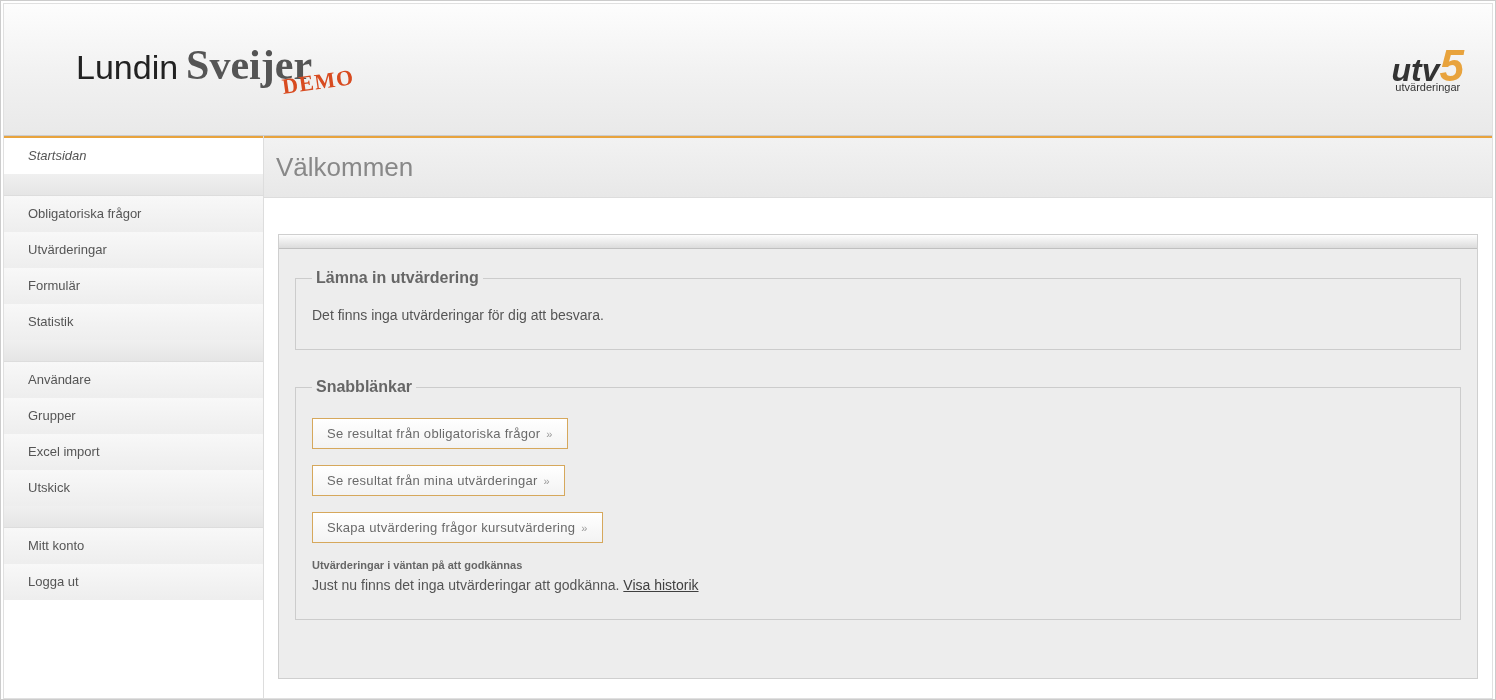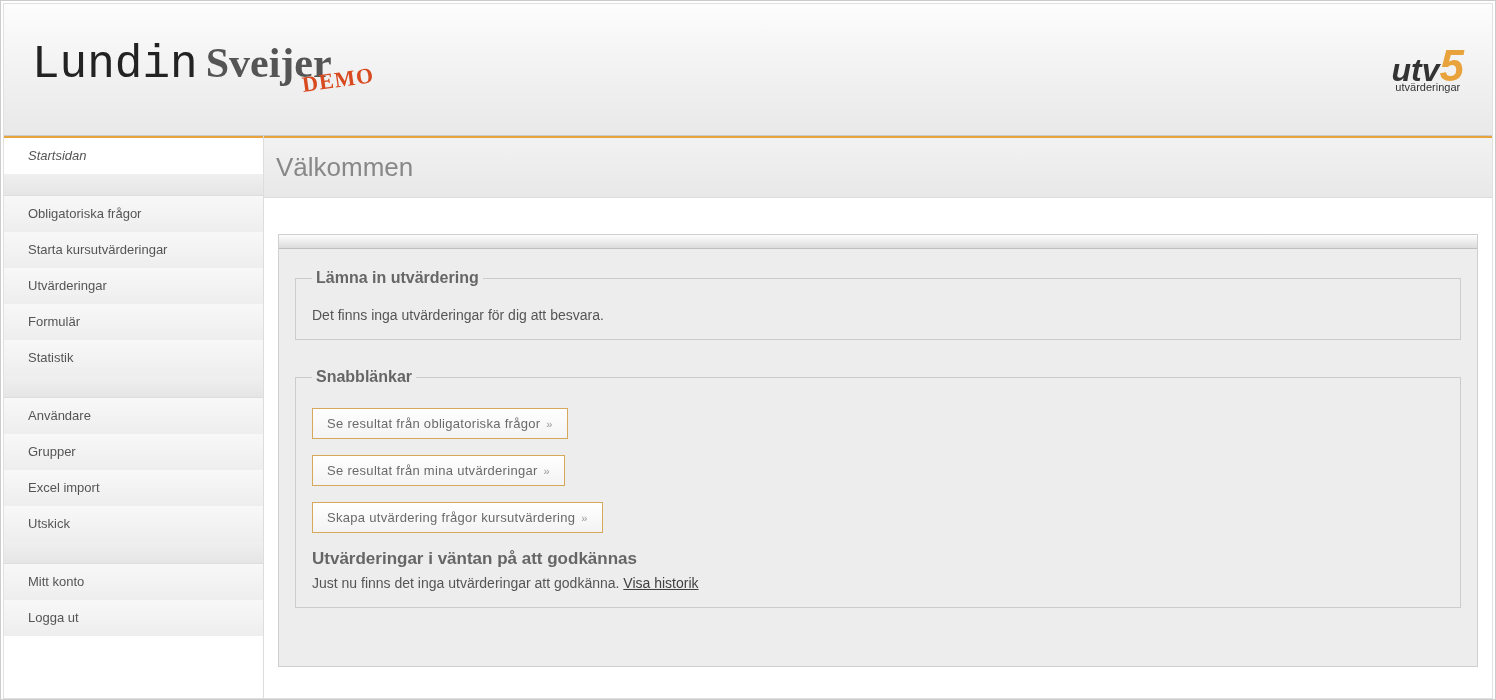--- a/index.html
+++ b/index.html
@@ -33,24 +33,25 @@
       align-items: center;
       justify-content: space-between;
       padding: 0 28px;
     }
     .logo-left {
       display: flex;
       align-items: baseline;
       margin-top: -10px;
     }
     .logo-lundin {
-      font-family: Liberation Mono, monospace;
-      font-size: 46px;
+      font-family: Liberation Sans, sans-serif;
+      font-size: 34px;
       color: #222;
       font-weight: 400;
+      margin-left: 44px;
     }
     .logo-sveijer {
       font-family: Georgia, 'Times New Roman', serif;
       font-size: 42px;
       color: #555;
       font-weight: 700;
       margin-left: 8px;
     }
     .logo-demo {
       position: relative;
@@ -145,21 +146,21 @@
       height: 14px;
       background: linear-gradient(to bottom, #fdfdfd, #dcdcdc);
       border-bottom: 1px solid #c0c0c0;
     }
     .content-inner {
       padding: 20px 16px 30px 16px;
     }
     fieldset.panel {
       border: 1px solid #ccc;
       background: #ededed;
-      padding: 14px 16px 16px 16px;
+      padding: 14px 16px 26px 16px;
       margin-bottom: 28px;
       position: relative;
     }
     fieldset.panel legend {
       font-size: 16px;
       font-weight: bold;
       color: #666;
       padding: 0 4px;
       background: #ededed;
     }
@@ -179,21 +180,21 @@
       cursor: pointer;
       font-family: Verdana, Geneva, sans-serif;
       letter-spacing: 0.3px;
     }
     .quick-btn .arrow {
       color: #999;
       font-size: 11px;
       margin-left: 2px;
     }
     .section-heading {
-      font-size: 17px;
+      font-size: 11px;
       font-weight: bold;
       color: #666;
       margin-top: 8px;
       margin-bottom: 6px;
     }
     .pending-text {
       font-size: 14px;
       color: #555;
     }
     .link-inline {
@@ -221,21 +222,20 @@
         <div class="logo-sub">utvärderingar</div>
       </div>
     </div>
 
     <div class="body-area">
 
       <div class="sidebar">
         <a class="nav-item active">Startsidan</a>
         <div class="nav-separator"></div>
         <a class="nav-item">Obligatoriska frågor</a>
-        <a class="nav-item">Starta kursutvärderingar</a>
         <a class="nav-item">Utvärderingar</a>
         <a class="nav-item">Formulär</a>
         <a class="nav-item">Statistik</a>
         <div class="nav-separator"></div>
         <a class="nav-item">Användare</a>
         <a class="nav-item">Grupper</a>
         <a class="nav-item">Excel import</a>
         <a class="nav-item">Utskick</a>
         <div class="nav-separator"></div>
         <a class="nav-item">Mitt konto</a>

